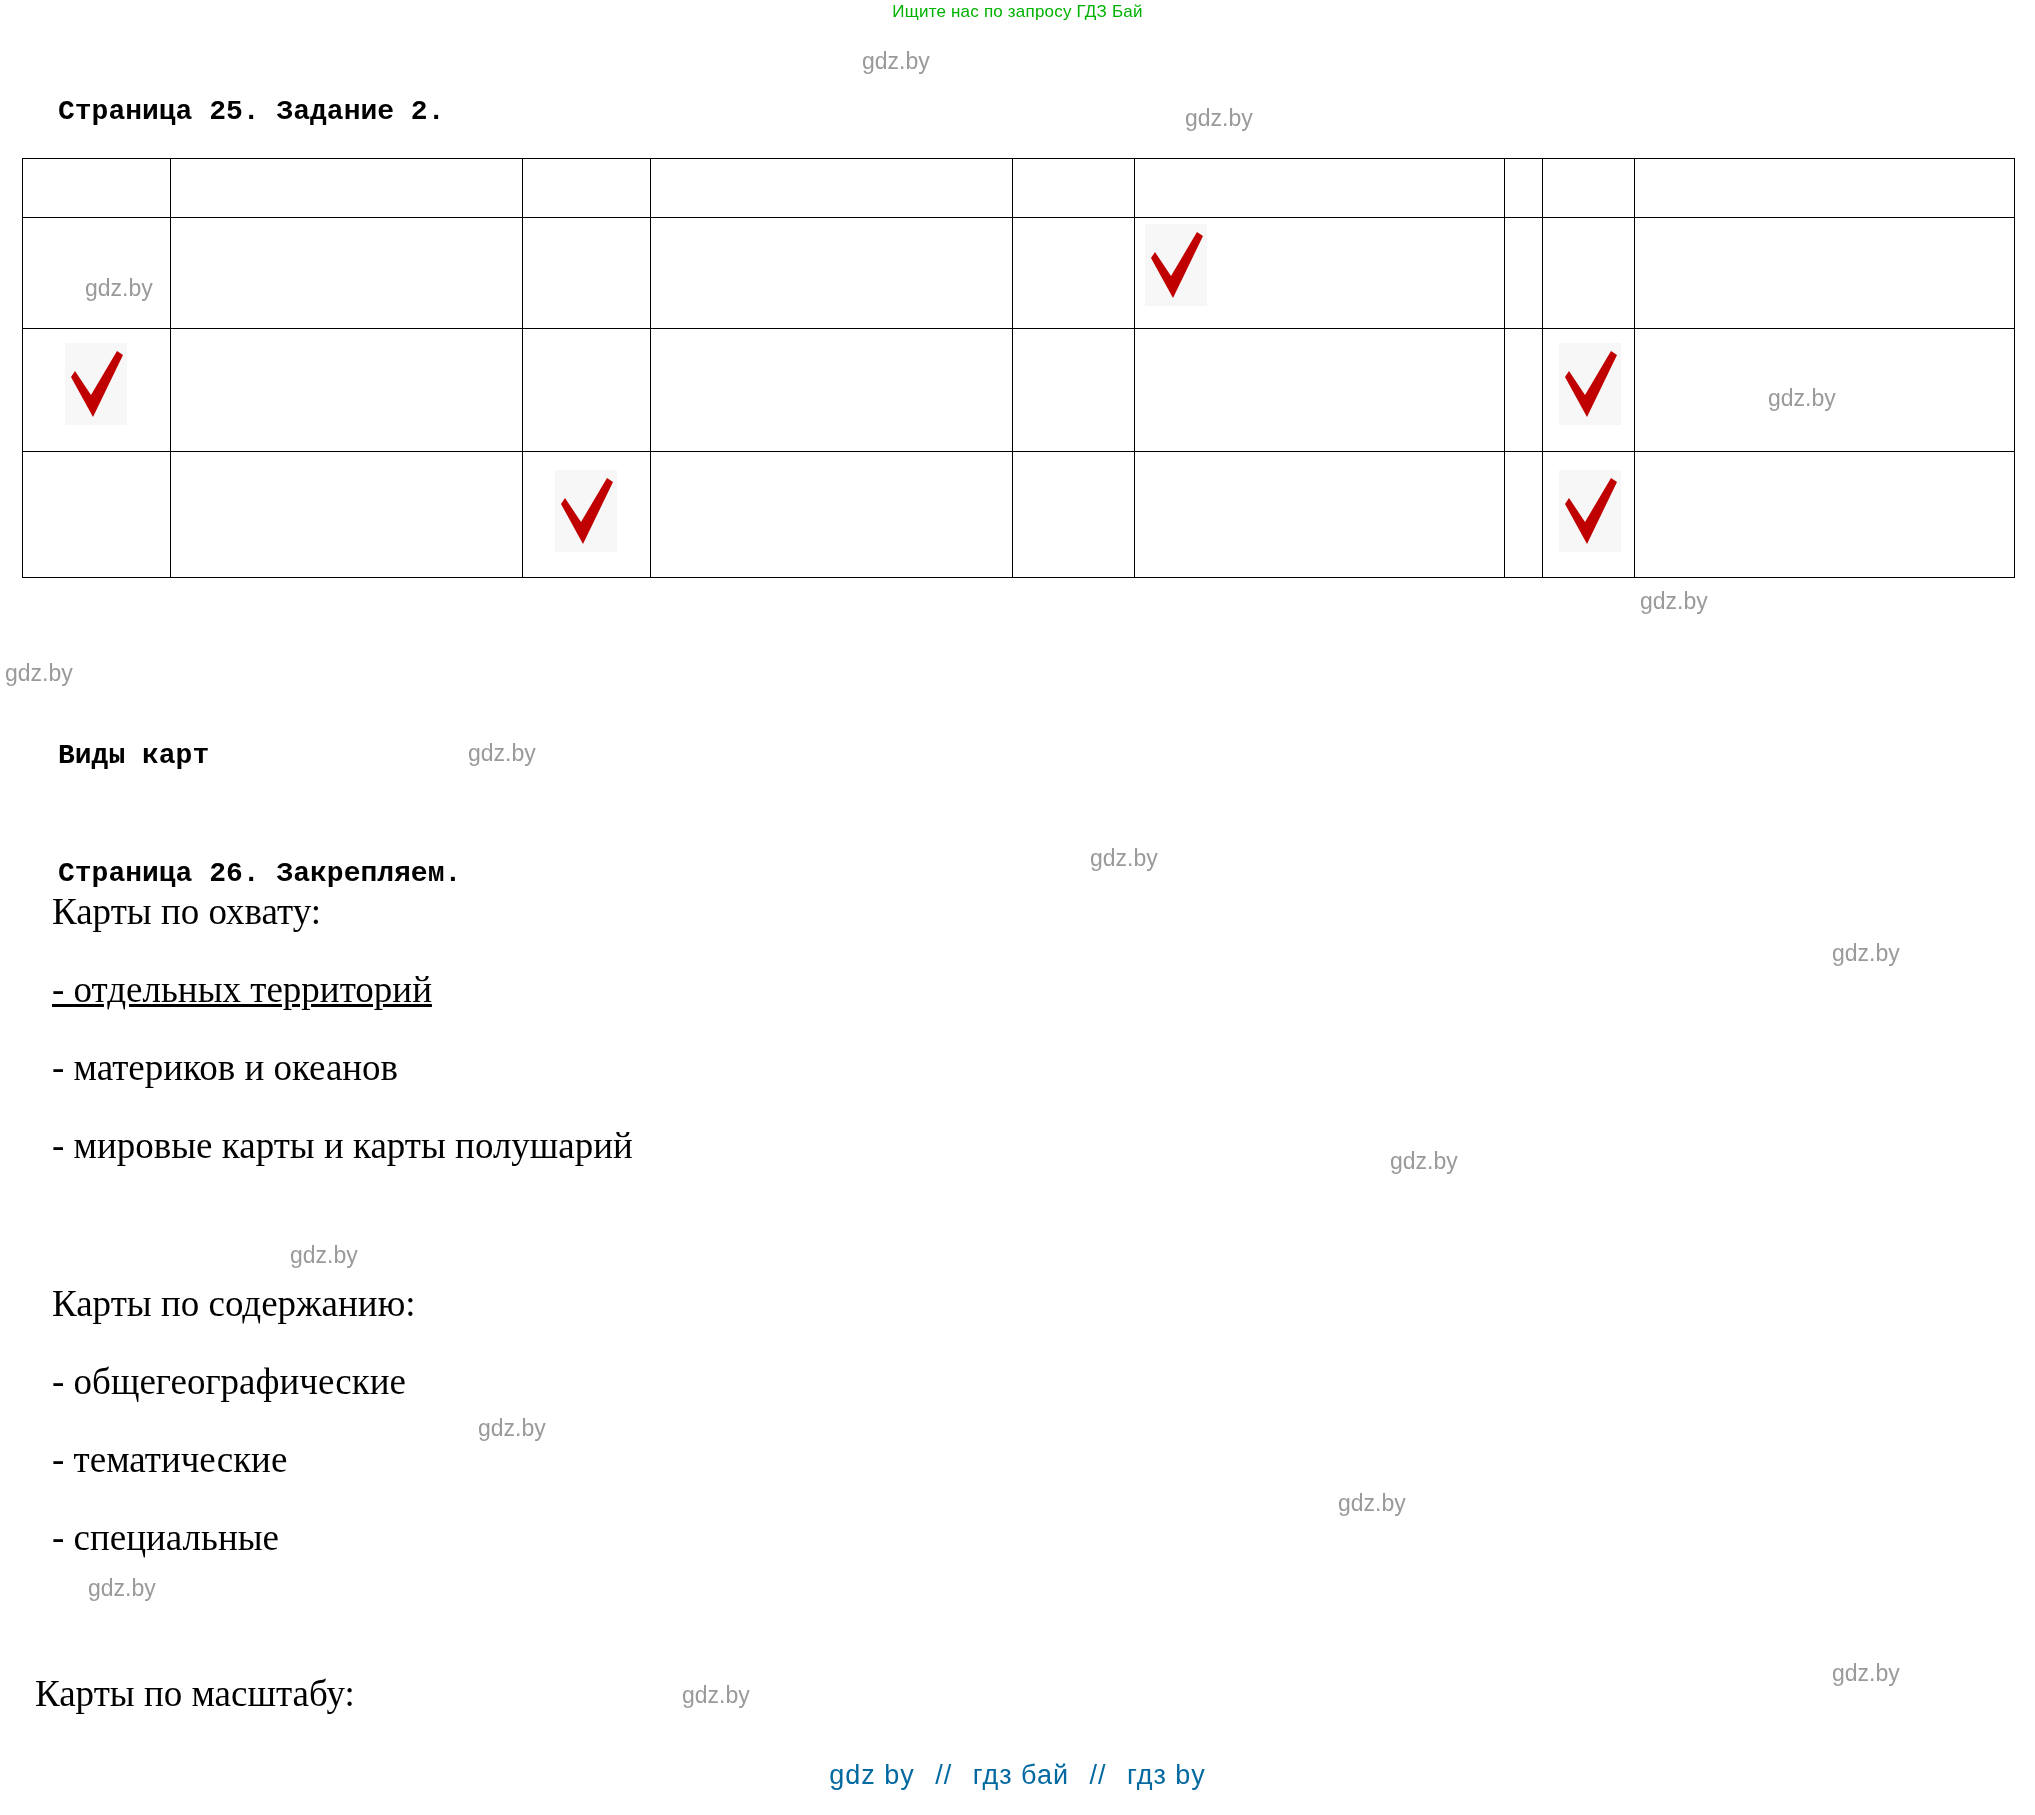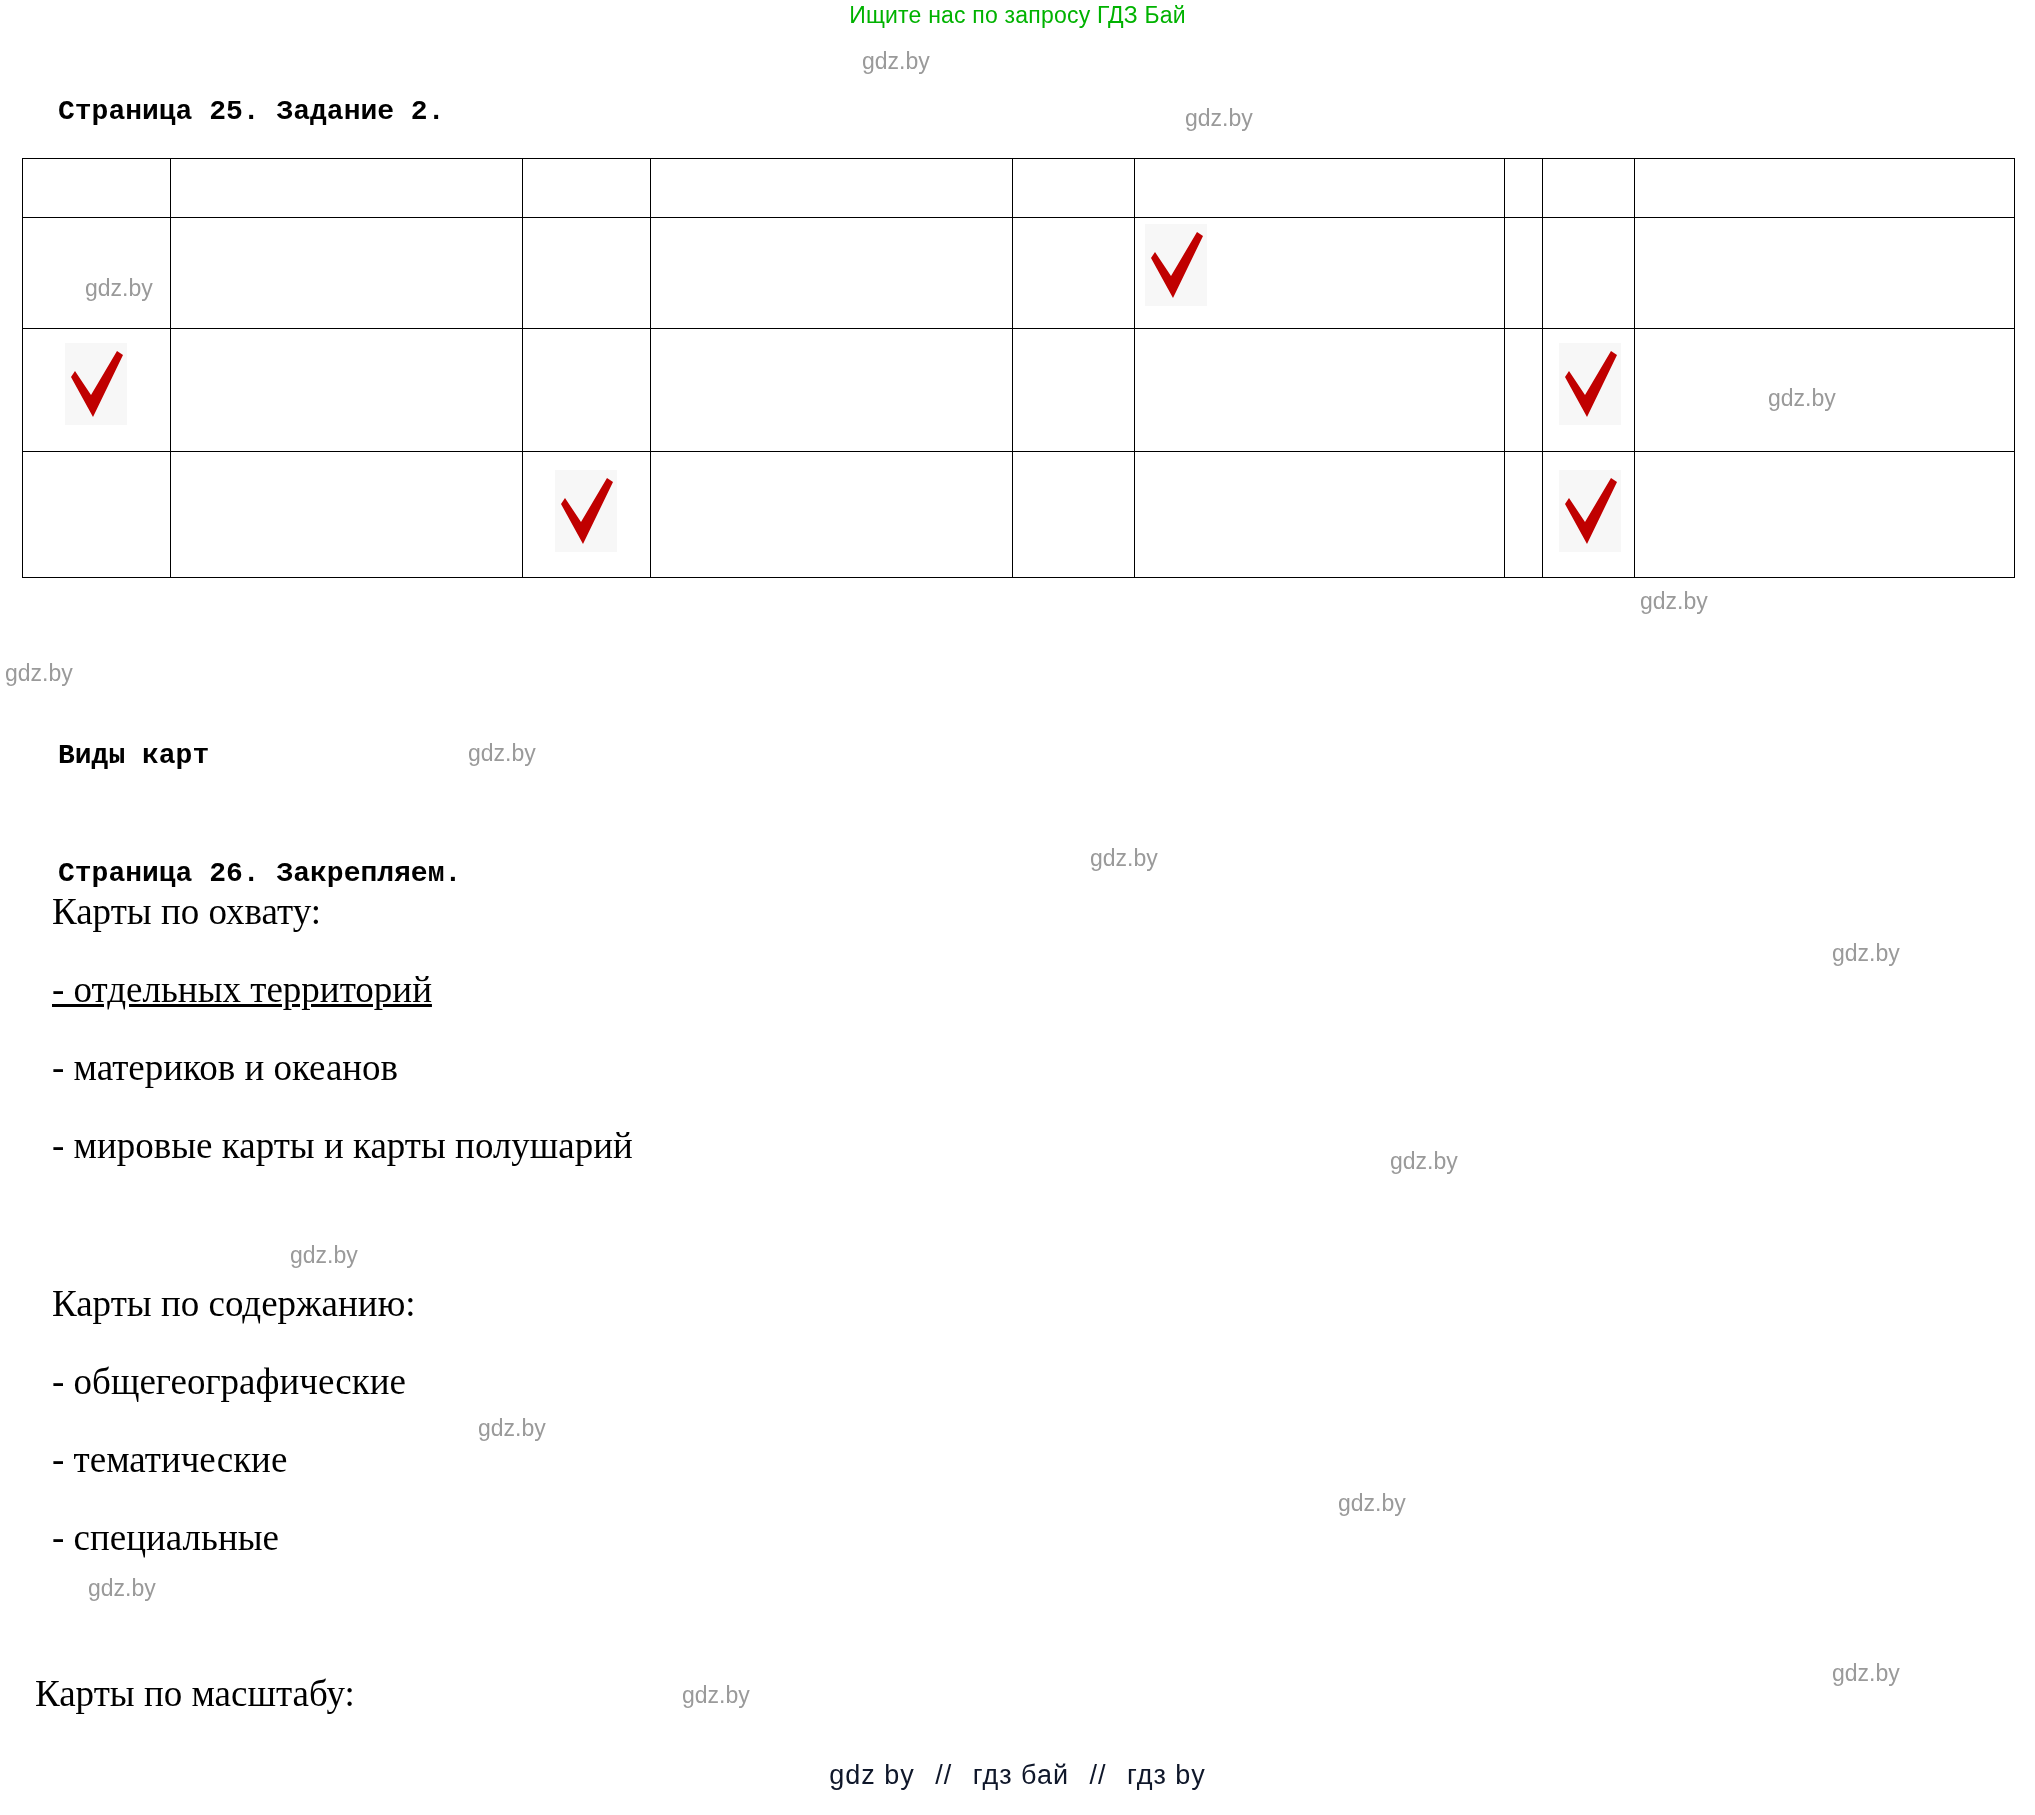--- a/index.html
+++ b/index.html
@@ -18,21 +18,21 @@
 
   
   .promo {
     position: absolute;
     top: 2px;
     left: 0;
     width: 100%;
     text-align: center;
     color: #00b200;
     font-family: "Liberation Sans", sans-serif;
-    font-size: 23px;
+    font-size: 17px;
     letter-spacing: 0.2px;
   }
 
   
   .wm {
     position: absolute;
     color: #9a9a9a;
     font-family: "Liberation Sans", sans-serif;
     font-size: 23px;
     white-space: nowrap;
@@ -83,21 +83,21 @@
   }
   .check svg { display: block; }
 
   
   .footer {
     position: absolute;
     left: 0;
     width: 100%;
     top: 1760px;
     text-align: center;
-    color: #0f172a;
+    color: #0369a1;
     font-family: "Liberation Sans", sans-serif;
     font-size: 27px;
     letter-spacing: 1px;
   }
   .footer span { margin: 0 6px; }
 </style>
 </head>
 <body>
 
 <div class="promo">Ищите нас по запросу ГДЗ Бай</div>

